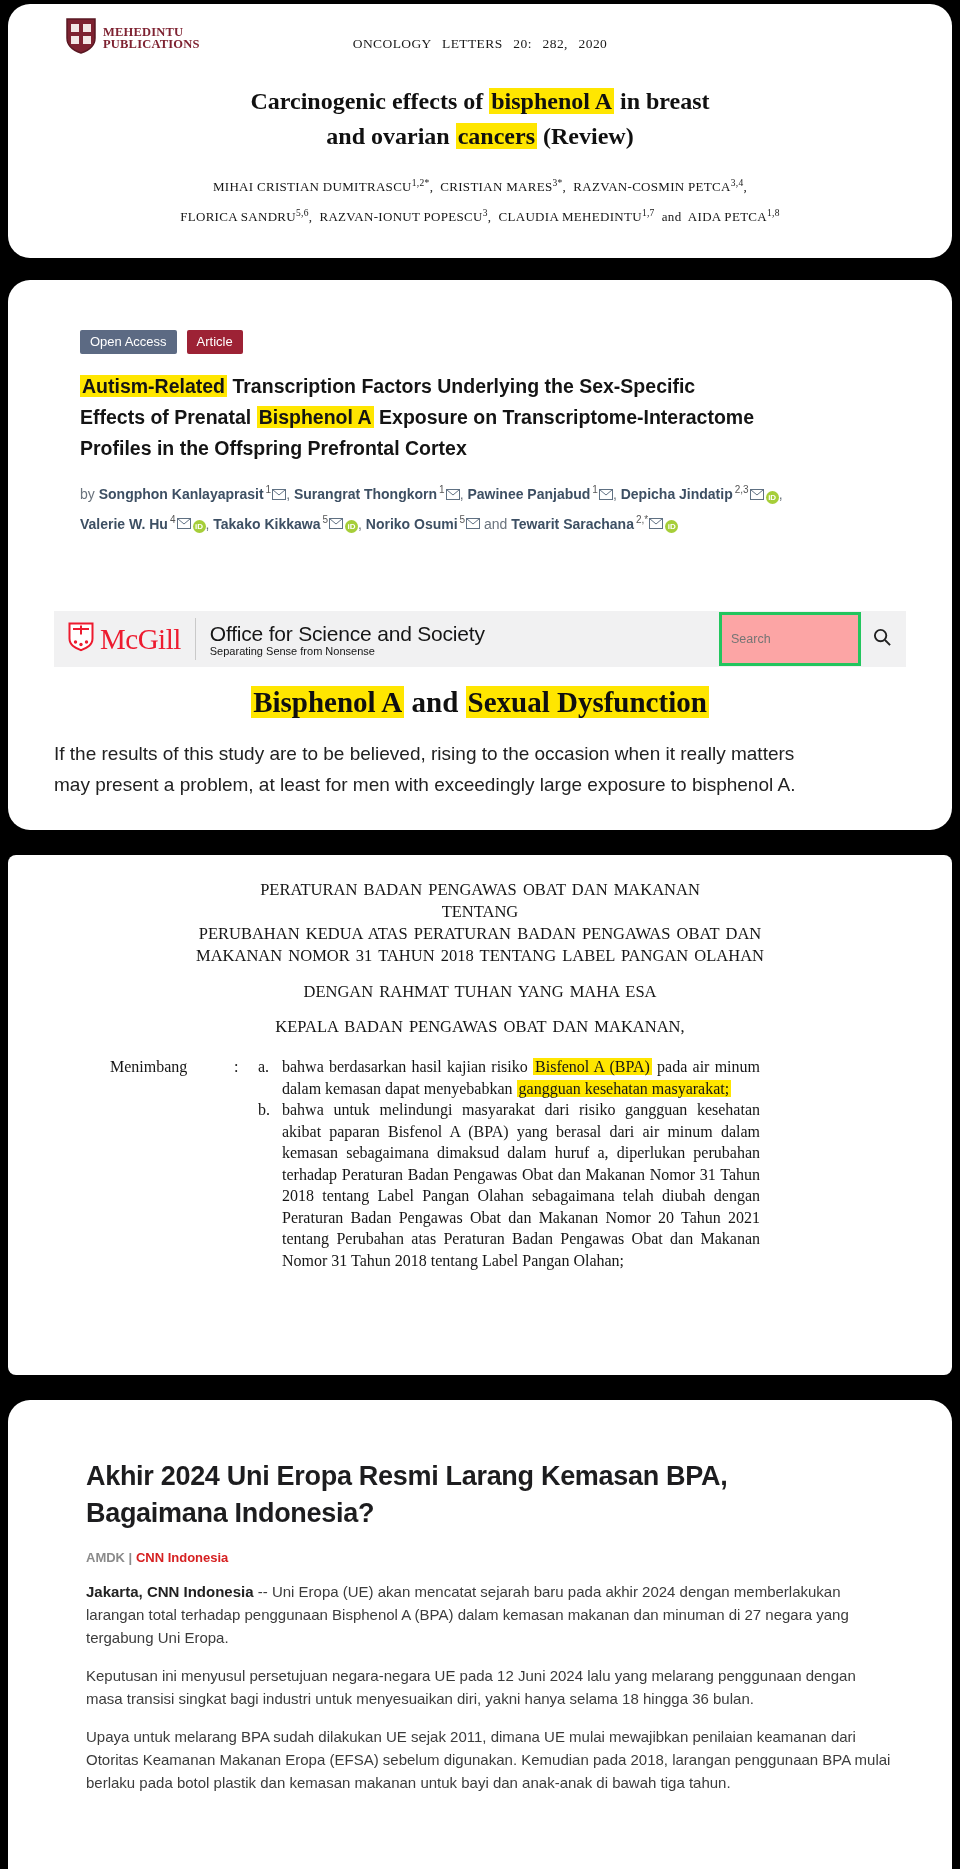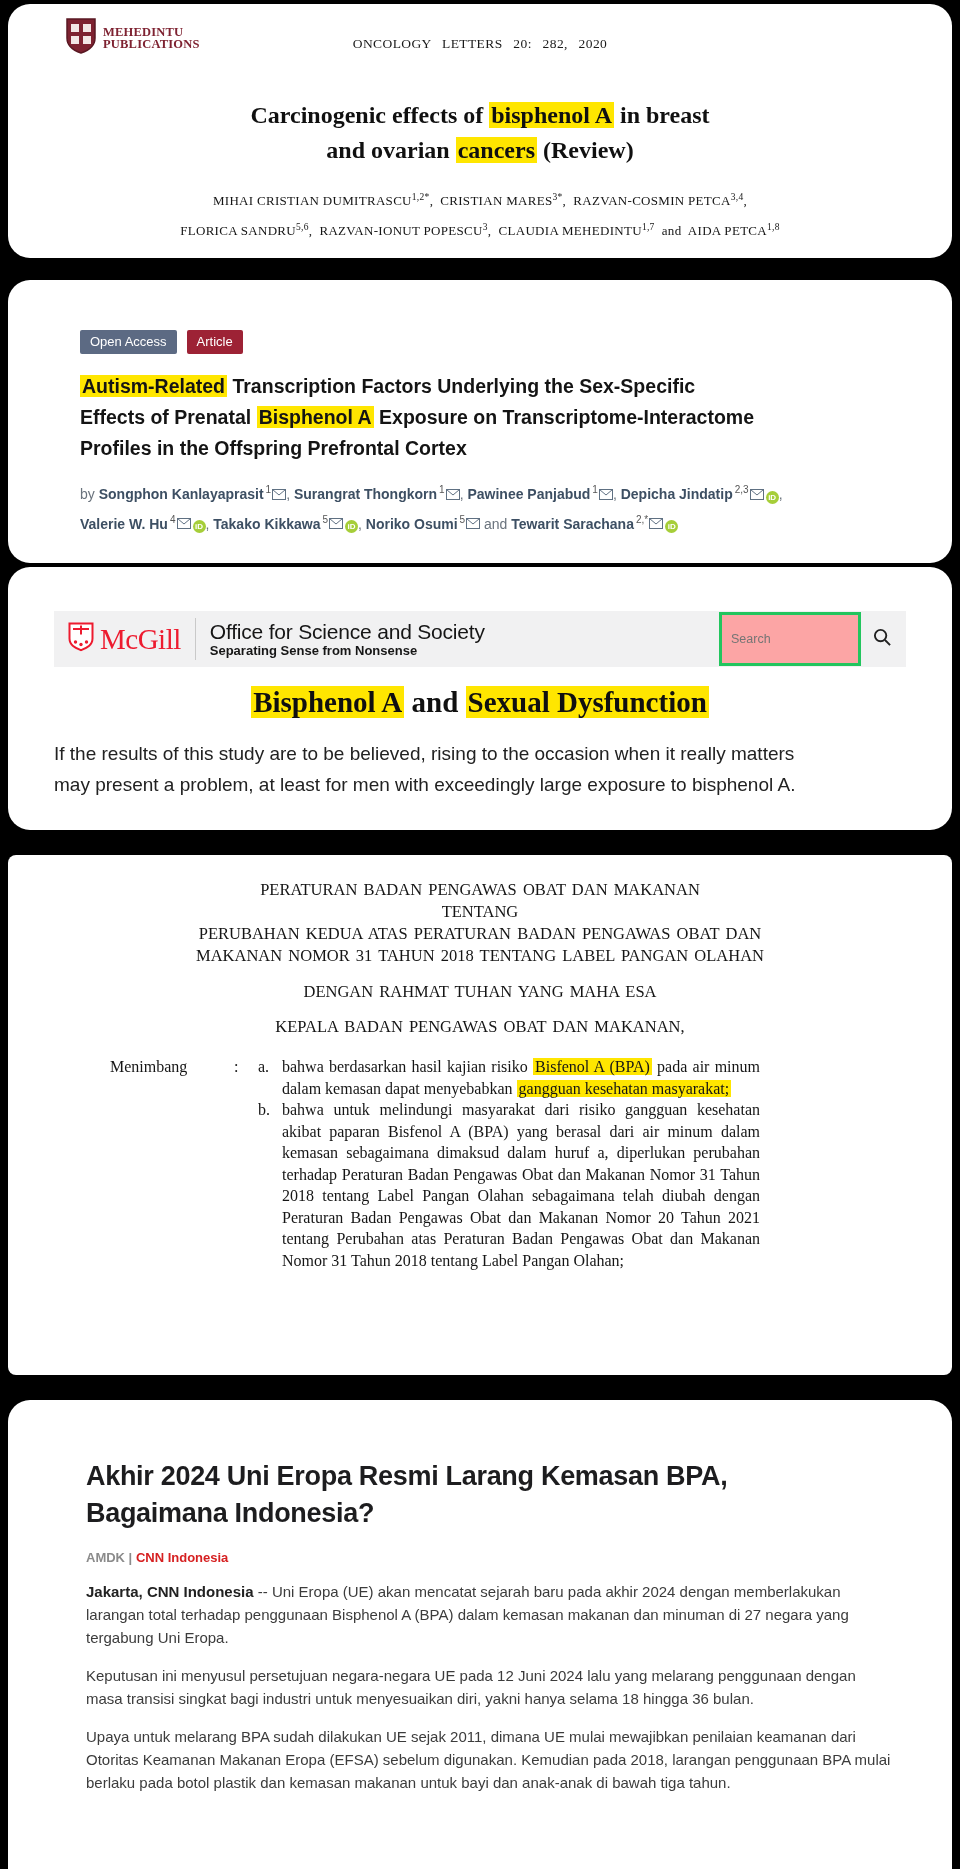--- a/index.html
+++ b/index.html
@@ -12,28 +12,28 @@
   sup{font-size:0.62em;}
 
   
   .card1{top:4px;height:254px;padding-top:14px;}
   .c1-head{position:relative;height:56px;}
   .c1-logo{position:absolute;left:58px;top:0;display:flex;align-items:center;gap:7px;}
   .c1-logo-text{font-family:"Liberation Serif",serif;color:#7e2231;font-weight:bold;
                 font-size:12.5px;line-height:12px;letter-spacing:0.2px;}
   .c1-journal{text-align:center;font-family:"Liberation Serif",serif;font-size:13.5px;
               color:#1a1a1a;padding-top:18px;word-spacing:7px;letter-spacing:0.4px;}
-  .c1-title{margin-top:24px;text-align:center;font-family:"Liberation Serif",serif;
+  .c1-title{margin-top:10px;text-align:center;font-family:"Liberation Serif",serif;
             font-weight:bold;font-size:24px;line-height:35px;color:#101010;}
   .c1-authors{margin-top:2px;text-align:center;font-family:"Liberation Serif",serif;
               font-size:13px;line-height:27px;color:#151515;letter-spacing:0.3px;}
   .c1-authors sup{font-size:9.5px;}
 
   
-  .card2{top:280px;height:283px;padding:50px 72px 0;}
+  .card2{top:280px;height:331px;padding:50px 72px 0;}
   .badges{display:flex;gap:10px;}
   .badge{color:#fff;font-size:13px;line-height:13px;padding:5px 10px 6px;border-radius:2px;}
   .badge-oa{background:#5c6a83;}
   .badge-art{background:#9d2235;}
   .c2-title{margin-top:17px;font-size:19.5px;font-weight:bold;line-height:31px;color:#141414;}
   .c2-authors{margin-top:13px;font-size:14px;line-height:26px;color:#6a737d;}
   .author-link{color:#3d4f63;font-weight:bold;text-decoration:none;}
   .c2-authors sup{font-size:10px;color:#555;margin:0 1px 0 2px;}
   .mail-icon svg{vertical-align:-1px;}
   .orcid-icon{display:inline-block;width:13px;height:13px;border-radius:50%;background:#a6ce39;
@@ -42,21 +42,21 @@
 
   
   .card3{top:567px;height:263px;padding-top:44px;}
   .c3-bar{width:852px;margin:0 auto;height:56px;background:#f1f1f2;display:flex;
           align-items:center;padding:0 14px;box-sizing:border-box;}
   .c3-mcgill{display:flex;align-items:center;gap:6px;cursor:pointer;}
   .c3-mcgill-text{font-family:"Liberation Serif",serif;font-size:29px;color:#ed1b2f;
                   letter-spacing:-0.5px;}
   .c3-divider{width:1px;height:42px;background:#c9c9c9;margin:0 14px;}
   .c3-site-title{font-size:21px;color:#161616;letter-spacing:-0.2px;line-height:23px;}
-  .c3-tagline{font-size:13px;font-weight:bold;color:#161616;}
+  .c3-tagline{font-size:11px;font-weight:normal;color:#161616;}
   .c3-search{margin-left:auto;display:flex;align-items:center;gap:12px;}
   .c3-search input{width:118px;height:28px;border:3px solid #22c55e;background:#fca5a5;
                    padding:10px 9px;font-size:12.5px;color:#666;outline:none;
                    font-family:"Liberation Sans",sans-serif;}
   .c3-headline{margin-top:19px;text-align:center;font-family:"Liberation Serif",serif;
                font-weight:bold;font-size:29px;color:#101010;}
   .c3-body{width:852px;margin:16px auto 0;font-size:19px;line-height:31px;color:#222;}
 
   
   .card4{top:855px;height:520px;padding-top:24px;font-family:"Liberation Serif",serif;color:#151515;border-radius:8px;}

